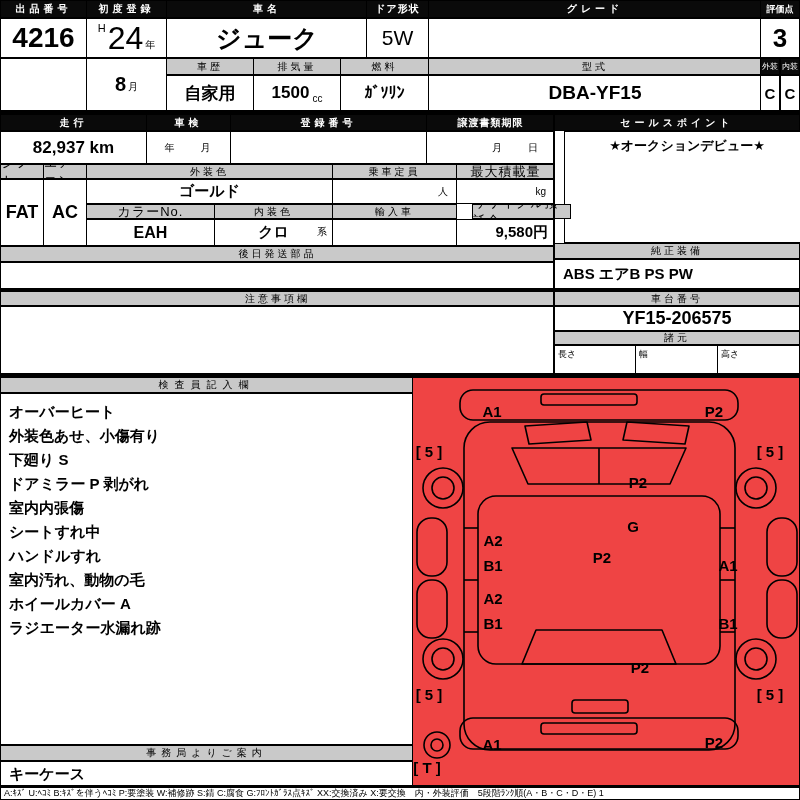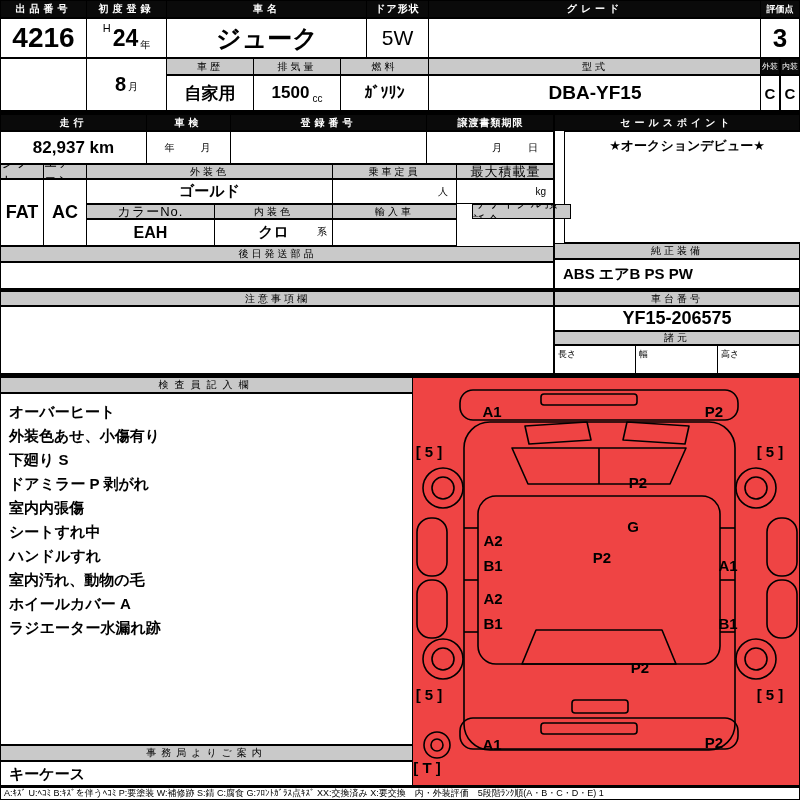--- a/index.html
+++ b/index.html
@@ -13,21 +13,21 @@
   .hdr-g { background:#c9c9c9; color:#000; font-size:10px; letter-spacing:3px; }
   .hdr-g.tiny { font-size:13px; letter-spacing:1px; }
   .mini { background:#0a0a0a; color:#fff; font-size:8px; letter-spacing:0; line-height:9px; text-align:center; }
   .v-xl { font-size:28px; font-weight:bold; }
   .v-lg { font-size:25px; font-weight:bold; }
   .v-md2 { font-size:21px; font-weight:normal; }
   .v-md { font-size:17px; font-weight:bold; }
   .v-sm { font-size:15px; font-weight:bold; }
   .v-c  { font-size:15px; font-weight:bold; }
   .era { font-size:11px; align-self:flex-start; margin:3px 2px 0 0; }
-  .big24 { font-size:23px; font-weight:bold; }
+  .big24 { font-size:32px; font-weight:normal; }
   .big20 { font-size:20px; font-weight:bold; }
   .unit-b { font-size:10px; align-self:flex-end; margin:0 0 5px 2px; }
   .unit-i { font-size:10px; margin-left:3px; align-self:flex-end; margin-bottom:6px; }
   .faint { font-size:10px; letter-spacing:2px; }
   .right-end { justify-content:flex-end; padding-right:8px; font-size:10px; }
   .left-pad { justify-content:flex-start; padding-left:8px; }
   .top-start { align-items:flex-start; padding-top:5px; font-size:13px; font-weight:bold; }
   .spec-cell { align-items:flex-start; justify-content:flex-start; padding:2px 3px; font-size:9px; }
   .insp-box { flex-direction:column; align-items:flex-start; justify-content:flex-start; padding:6px 8px; }
   .insp-line { font-size:15px; font-weight:bold; line-height:24px; white-space:nowrap; }
@@ -113,20 +113,21 @@
   <div class="cell hdr-g" style="left:214px;top:204px;width:119px;height:15px">内装色</div>
   <div class="cell hdr-g" style="left:332px;top:204px;width:125px;height:15px">輸入車</div>
   <div class="cell hdr-g tiny" style="left:472px;top:204px;width:99px;height:15px">リサイクル預託金</div>
 
   <div class="cell" style="left:86px;top:219px;width:129px;height:27px;font-size:16px;font-weight:bold">EAH</div>
   <div class="cell rel" style="left:214px;top:219px;width:119px;height:27px">
     <span class="v-sm">クロ</span>
     <span class="suffix-right">系</span>
   </div>
   <div class="cell" style="left:332px;top:219px;width:125px;height:27px"></div>
+  <div class="cell v-sm" style="left:456px;top:219px;width:99px;height:27px;justify-content:flex-end;padding-right:6px">9,580円</div>
 
   <div class="cell hdr-g" style="left:0;top:246px;width:555px;height:16px">後日発送部品</div>
   <div class="cell" style="left:0;top:262px;width:555px;height:27px"></div>
 
   <div class="cell hdr-g" style="left:554px;top:243px;width:246px;height:16px">純正装備</div>
   <div class="cell v-sm left-pad" style="left:554px;top:259px;width:246px;height:30px">ABS エアB PS PW</div>
 
   <div class="cell hdr-g" style="left:0;top:291px;width:555px;height:15px">注意事項欄</div>
   <div class="cell" style="left:0;top:306px;width:555px;height:68px"></div>
 

